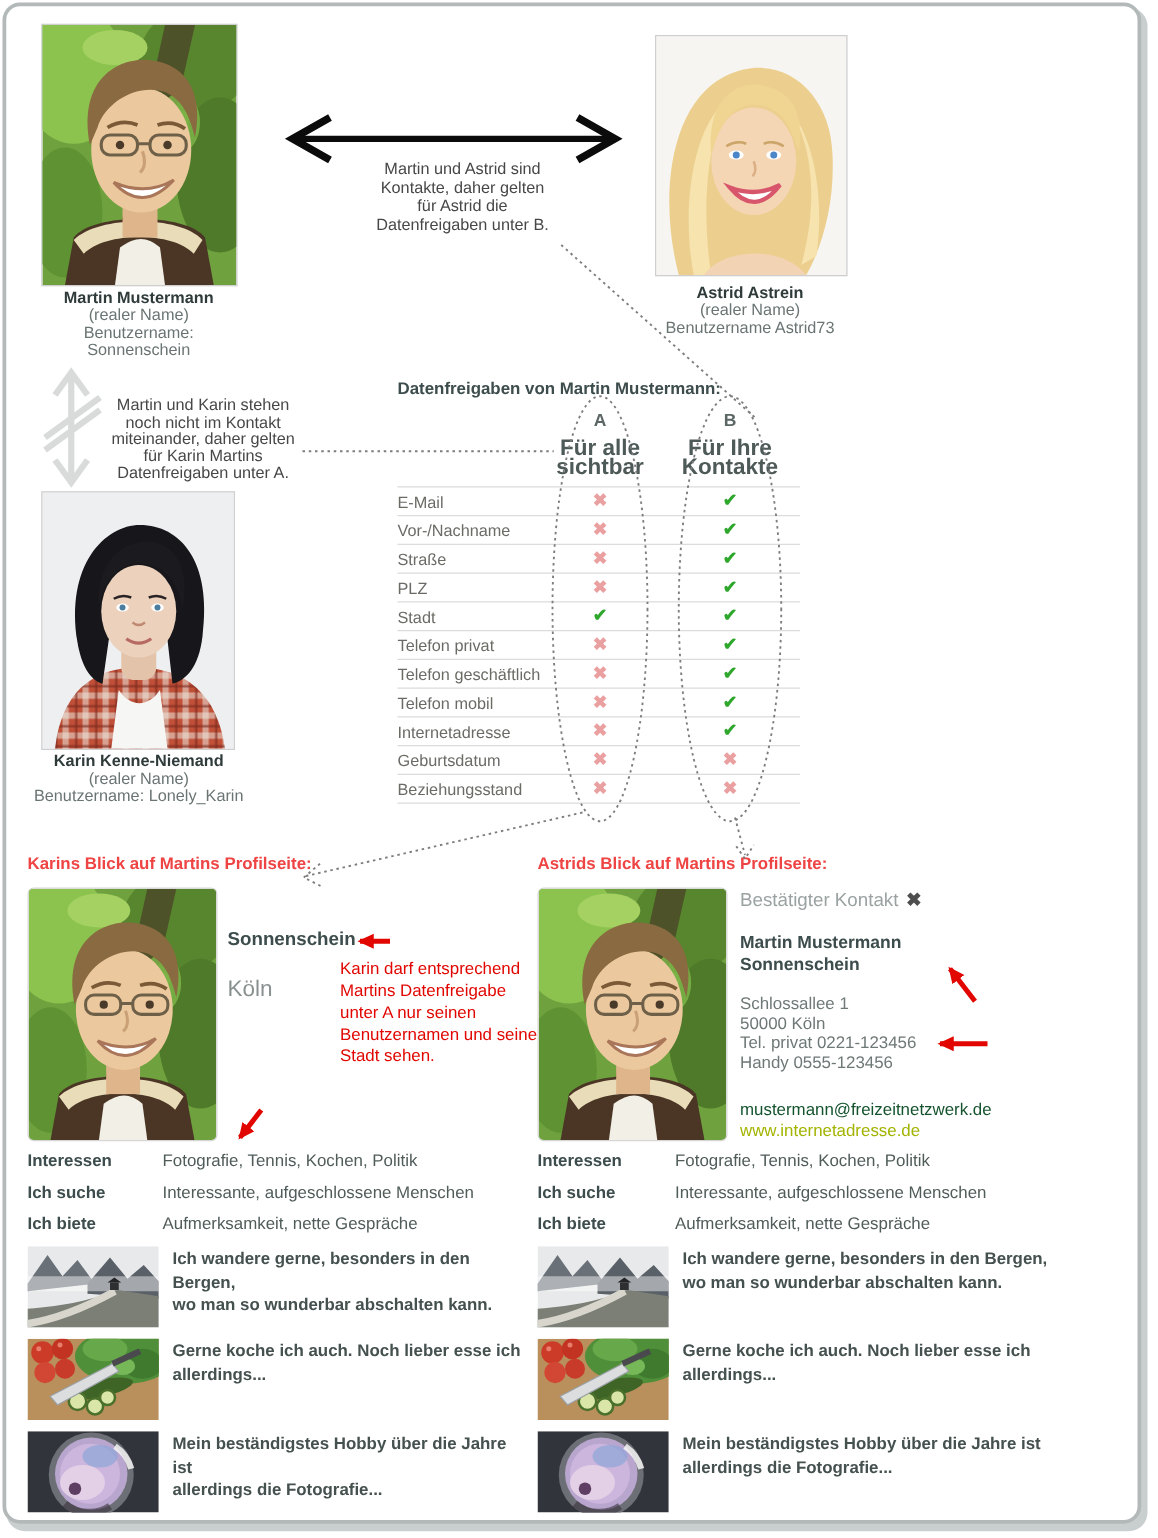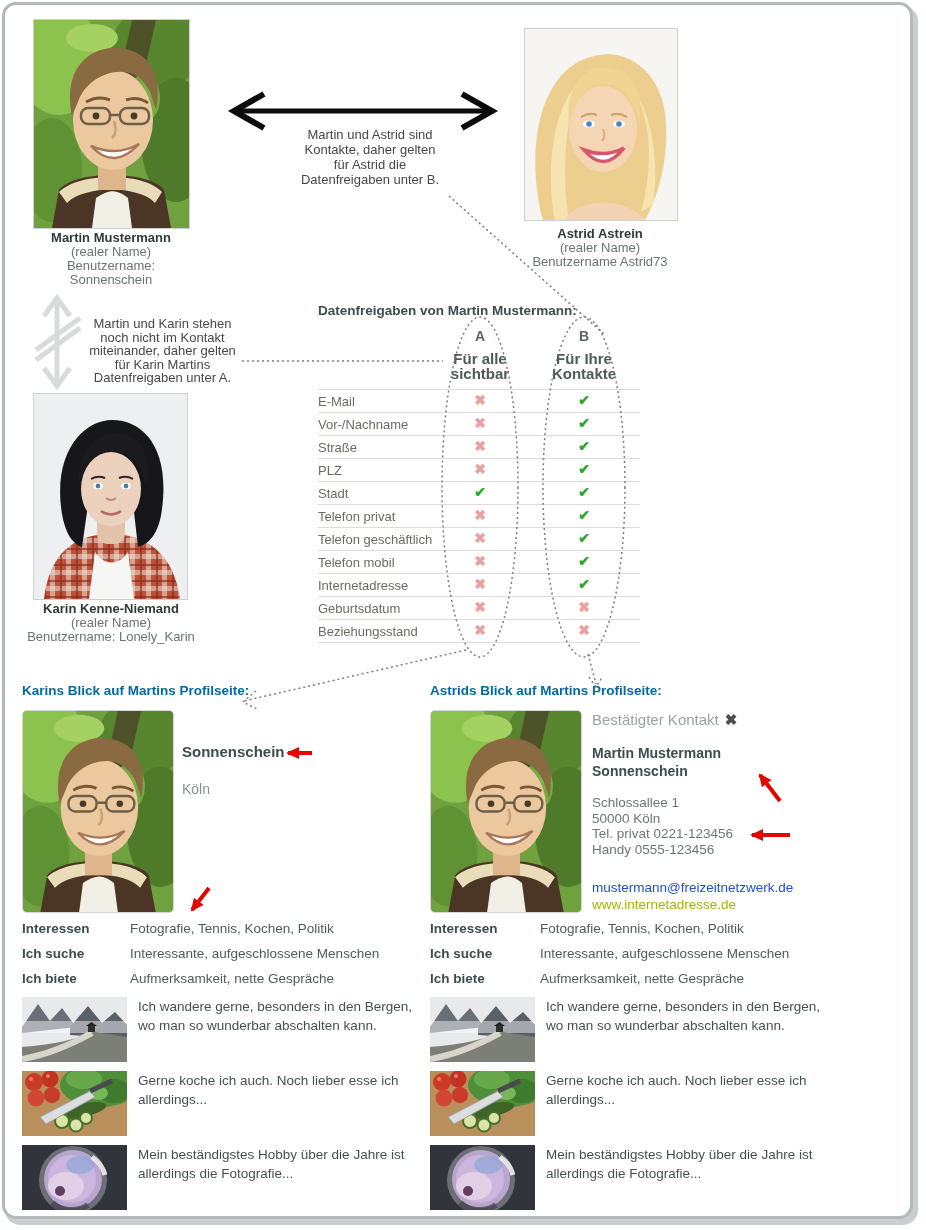--- a/index.html
+++ b/index.html
@@ -13,43 +13,43 @@
   .overlay{position:absolute;left:0;top:0;width:926px;height:1230px;pointer-events:none;z-index:5;}
   .photo{position:absolute;border:1px solid #cfcfcf;background:#eee;z-index:2;}
   .photo svg{display:block;width:100%;height:100%;}
   .rounded{border-radius:5px;overflow:hidden;border:1px solid #d6d6d6;}
   .caption{font-size:13px;line-height:14px;color:#6a7473;z-index:2;}
   .caption .pname{font-weight:bold;color:#2f3b3a;}
   .note-dark{font-size:13px;line-height:15px;color:#474747;z-index:2;}
   .note-dark.tight{line-height:13.5px;}
   .note-red{font-size:13.5px;line-height:17.5px;color:#e10600;z-index:6;}
   .note-red.small{font-size:13px;line-height:14px;}
-  .section-title{font-size:13.5px;font-weight:bold;color:#0369a1;z-index:2;}
+  .section-title{font-size:13.5px;font-weight:bold;color:#ef4444;z-index:2;}
   .table-title{font-size:13.5px;font-weight:bold;color:#3d4c4c;z-index:2;}
   .col-letter{font-size:14px;font-weight:bold;color:#5c6665;z-index:2;}
-  .col-label{font-size:15px;font-weight:bold;color:#4e5a58;line-height:15px;z-index:2;}
+  .col-label{font-size:18px;font-weight:bold;color:#4e5a58;line-height:15px;z-index:2;}
   .trows{width:322px;z-index:2;border-top:1px solid #dcdcdc;}
   .trow{position:relative;height:22px;border-bottom:1px solid #dcdcdc;}
   .tlabel{position:absolute;left:0;top:4px;font-size:13px;color:#6b6b66;}
   .mark{position:absolute;top:2px;width:18px;text-align:center;font-size:14px;font-weight:bold;}
   .mark.a{left:153px;}
   .mark.b{left:257px;}
   .mark.yes{color:#2ea72c;}
   .mark.no{color:#eaa0a0;}
   .status-row{font-size:15px;color:#9aa3a2;z-index:2;}
   .status-x{color:#4e4e4e;font-weight:bold;margin-left:6px;font-size:15px;cursor:pointer;}
   .pv-name{font-size:14px;line-height:17.5px;font-weight:bold;color:#3d4c4c;z-index:2;}
   .pv-user-big{font-size:15px;font-weight:bold;color:#3d4c4c;z-index:2;}
-  .pv-city{font-size:14px;color:#899190;z-index:2;}
+  .pv-city{font-size:18px;color:#899190;z-index:2;}
   .pv-address{font-size:13.5px;line-height:15.6px;color:#6e7877;z-index:2;}
-  .pv-email{font-size:13.5px;color:#1d4ed8;z-index:2;}
+  .pv-email{font-size:13.5px;color:#14532d;z-index:2;}
   .pv-url{font-size:13.5px;color:#a3b400;z-index:2;cursor:pointer;}
   .ilabel{font-size:13.5px;font-weight:bold;color:#3d4c4c;z-index:2;}
   .ivalue{font-size:13.5px;color:#505c5a;z-index:2;}
-  .hobby-list{position:absolute;z-index:2;}
+  .hobby-list{position:absolute;z-index:2;font-weight:bold;}
   .hobby{display:flex;margin-bottom:9px;}
   .hobby-img{width:105px;height:65px;flex:0 0 105px;display:block;}
   .hobby-text{white-space:pre-line;padding:1px 0 0 11px;font-size:13.5px;line-height:18.5px;color:#45514f;}
 </style>
 </head>
 <body>
 
 <div class="canvas">
   <div class="frame"></div>
 
@@ -321,20 +321,25 @@
     </div>
 
   <div class="abs section-title" style="left:22px;top:683px;">Karins Blick auf Martins Profilseite:</div>
   <div class="photo rounded" style="left:22px;top:710px;width:150px;height:201px;">
     <svg viewBox="0 0 155 208" preserveAspectRatio="none">
         <use href="#sym-martin"></use>
       </svg>
   </div>
   <div class="abs pv-user-big" style="left:182px;top:743px;">Sonnenschein</div>
   <div class="abs pv-city" style="left:182px;top:781px;">Köln</div>
+  <div class="abs note-red pre" style="left:272px;top:766px;width:200px;">Karin darf entsprechend
+Martins Datenfreigabe
+unter A nur seinen
+Benutzernamen und seine
+Stadt sehen.</div>
 
   <div class="abs section-title" style="left:430px;top:683px;">Astrids Blick auf Martins Profilseite:</div>
   <div class="photo rounded" style="left:430px;top:710px;width:150px;height:201px;">
     <svg viewBox="0 0 155 208" preserveAspectRatio="none">
         <use href="#sym-martin"></use>
       </svg>
   </div>
   <div class="abs status-row" style="left:592px;top:711px;">
     <span>Bestätigter Kontakt</span><span class="status-x">✖</span>
   </div>

